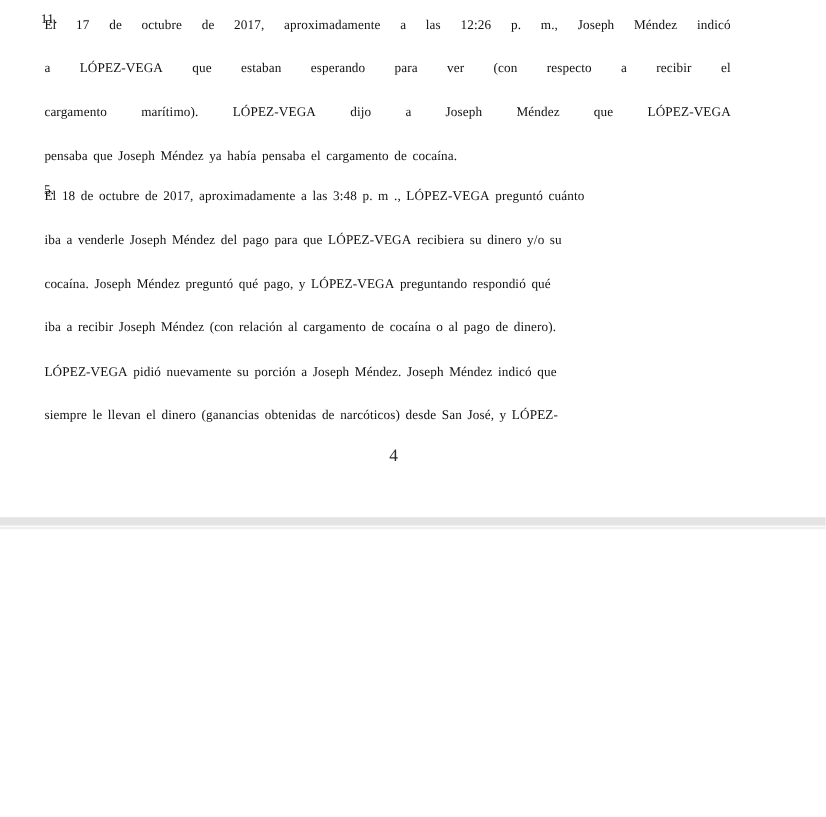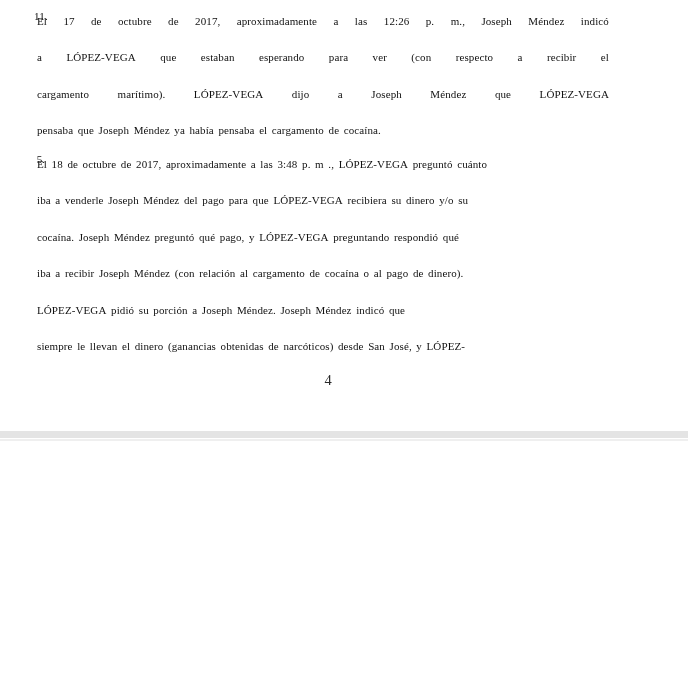--- a/index.html
+++ b/index.html
@@ -112,21 +112,21 @@
     </div>
   </div>
 
   <div class="para" id="para-12">
     <div class="para-num">5.</div>
     <div class="para-body">
       <div class="jline ragged"><span class="w">El</span><span class="w">18</span><span class="w">de</span><span class="w">octubre</span><span class="w">de</span><span class="w">2017,</span><span class="w">aproximadamente</span><span class="w">a</span><span class="w">las</span><span class="w">3:48</span><span class="w">p.</span><span class="w">m</span><span class="w">.,</span><span class="w">LÓPEZ-VEGA</span><span class="w">preguntó</span><span class="w">cuánto</span></div>
       <div class="jline ragged"><span class="w">iba</span><span class="w">a</span><span class="w">venderle</span><span class="w">Joseph</span><span class="w">Méndez</span><span class="w">del</span><span class="w">pago</span><span class="w">para</span><span class="w">que</span><span class="w">LÓPEZ-VEGA</span><span class="w">recibiera</span><span class="w">su</span><span class="w">dinero</span><span class="w">y/o</span><span class="w">su</span></div>
       <div class="jline ragged"><span class="w">cocaína.</span><span class="w">Joseph</span><span class="w">Méndez</span><span class="w">preguntó</span><span class="w">qué</span><span class="w">pago,</span><span class="w">y</span><span class="w">LÓPEZ-VEGA</span><span class="w">preguntando</span><span class="w">respondió</span><span class="w">qué</span></div>
       <div class="jline ragged"><span class="w">iba</span><span class="w">a</span><span class="w">recibir</span><span class="w">Joseph</span><span class="w">Méndez</span><span class="w">(con</span><span class="w">relación</span><span class="w">al</span><span class="w">cargamento</span><span class="w">de</span><span class="w">cocaína</span><span class="w">o</span><span class="w">al</span><span class="w">pago</span><span class="w">de</span><span class="w">dinero).</span></div>
-      <div class="jline ragged"><span class="w">LÓPEZ-VEGA</span><span class="w">pidió</span><span class="w">su</span><span class="w">porción</span><span class="w">a</span><span class="w">Joseph</span><span class="w">Méndez.</span><span class="w">Joseph</span><span class="w">Méndez</span><span class="w">indicó</span><span class="w">que</span></div>
+      <div class="jline ragged"><span class="w">LÓPEZ-VEGA</span><span class="w">pidió</span><span class="w">nuevamente</span><span class="w">su</span><span class="w">porción</span><span class="w">a</span><span class="w">Joseph</span><span class="w">Méndez.</span><span class="w">Joseph</span><span class="w">Méndez</span><span class="w">indicó</span><span class="w">que</span></div>
       <div class="jline ragged"><span class="w">siempre</span><span class="w">le</span><span class="w">llevan</span><span class="w">el</span><span class="w">dinero</span><span class="w">(ganancias</span><span class="w">obtenidas</span><span class="w">de</span><span class="w">narcóticos)</span><span class="w">desde</span><span class="w">San</span><span class="w">José,</span><span class="w">y</span><span class="w">LÓPEZ-</span></div>
     </div>
   </div>
 
   <div class="page-number">4</div>
 </div>
 
 <div class="page" id="page-gap">
   <div class="page-separator"></div>
   <div class="page-separator-line"></div>

